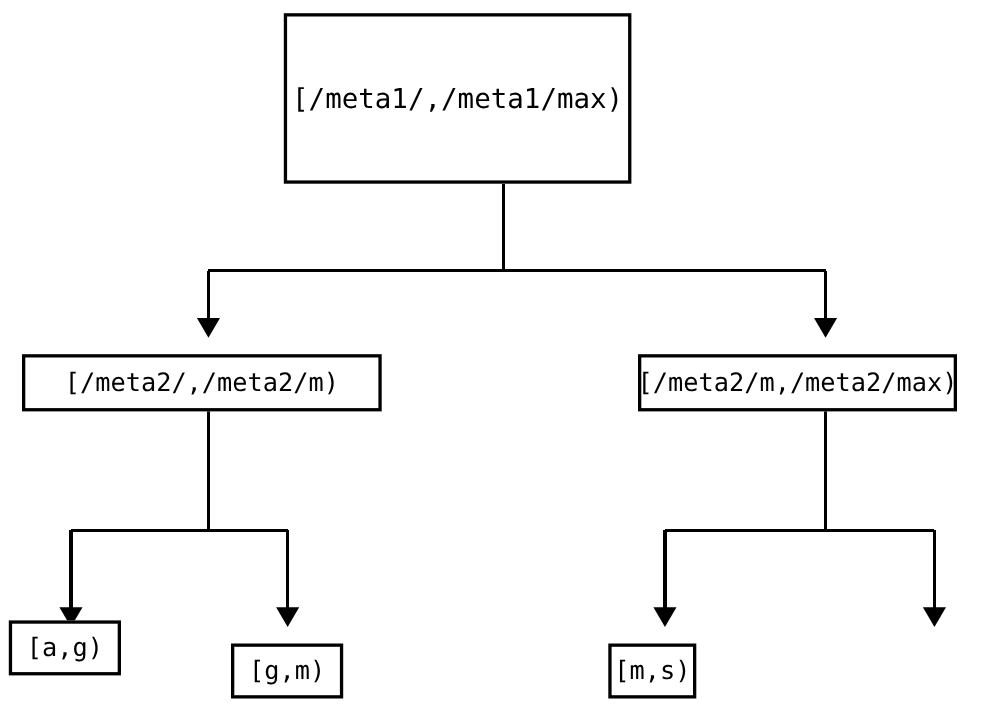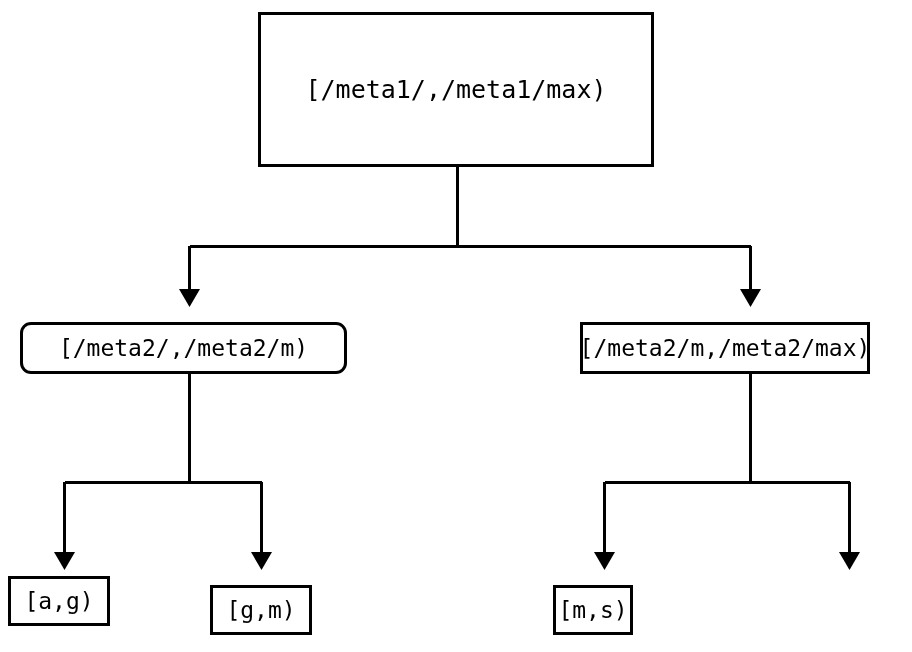--- a/index.html
+++ b/index.html
@@ -74,33 +74,33 @@
     <g fill="#000000" stroke="none">
       <polygon points="179,289 200,289 189.5,307"></polygon>
       <polygon points="740,289 761,289 750.5,307"></polygon>
       <polygon points="54,552 75,552 64.5,570"></polygon>
       <polygon points="251,552 272,552 261.5,570"></polygon>
       <polygon points="594,552 615,552 604.5,570"></polygon>
       <polygon points="839,552 860,552 849.5,570"></polygon>
     </g>
   </svg>
 
-  <div class="node-box node-root" style="left:258px; top:12px; width:396px; height:155px;">
+  <div class="node-box node-root" style="left:258px; top:12px; width:316px; height:155px;">
     <span class="node-label">[/meta1/,/meta1/max)</span>
   </div>
 
-  <div class="node-box node-mid" style="left:20px; top:322px; width:327px; height:52px;border-radius:11px;">
+  <div class="node-box node-mid" style="left:20px; top:322px; width:327px; height:52px;">
     <span class="node-label">[/meta2/,/meta2/m)</span>
   </div>
 
   <div class="node-box node-mid" style="left:580px; top:322px; width:290px; height:52px;">
     <span class="node-label">[/meta2/m,/meta2/max)</span>
   </div>
 
-  <div class="node-box node-leaf" style="left:8px; top:576px; width:102px; height:50px;">
+  <div class="node-box node-leaf" style="left:8px; top:564px; width:102px; height:50px;">
     <span class="node-label">[a,g)</span>
   </div>
 
   <div class="node-box node-leaf" style="left:210px; top:585px; width:102px; height:50px;">
     <span class="node-label">[g,m)</span>
   </div>
 
   <div class="node-box node-leaf" style="left:553px; top:585px; width:80px; height:50px;">
     <span class="node-label">[m,s)</span>
   </div>

